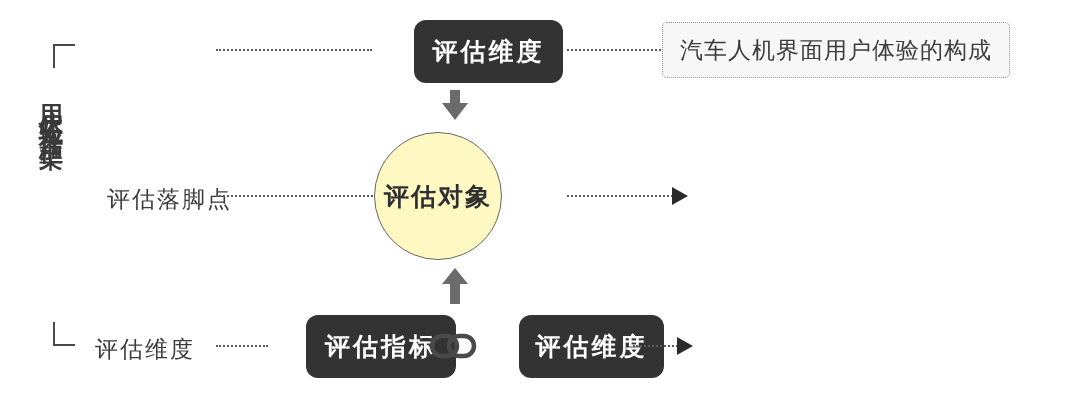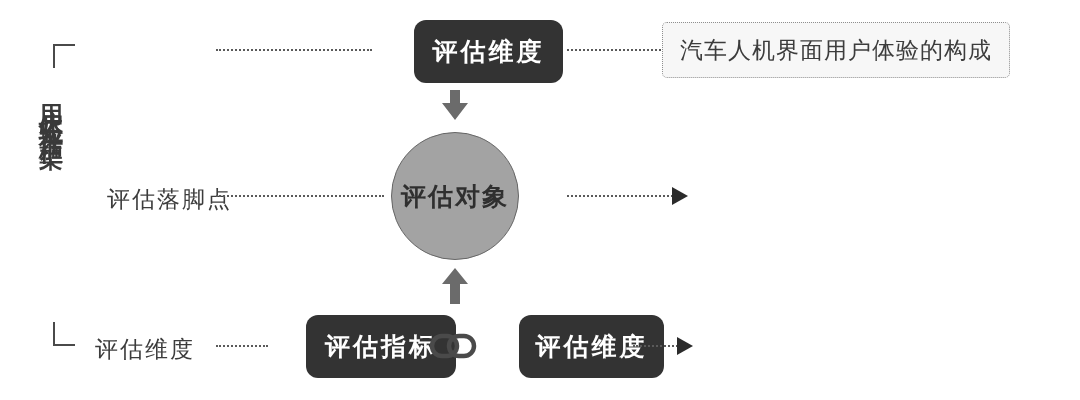--- a/index.html
+++ b/index.html
@@ -37,22 +37,22 @@
     border-left:16px solid #2b2b2b;
   }
   
   .dark-box {
     position:absolute; background:#333333; color:#ffffff;
     border-radius:12px; display:flex; align-items:center; justify-content:center;
     font-size:25px; font-weight:bold; letter-spacing:3px; white-space:nowrap;margin-left:36px;
   }
   
   .circle-node {
-    position:absolute; left:391px; top:132px; width:128px; height:128px;
-    border-radius:50%; border:1.5px solid #666666; background:#a3a3a3;
+    position:absolute; left:374px; top:132px; width:128px; height:128px;
+    border-radius:50%; border:1.5px solid #666666; background:#fef9c3;
     display:flex; align-items:center; justify-content:center;
     font-size:25px; font-weight:bold; letter-spacing:2px; color:#2f2f2f;
   }
   
   .dashed-box {
     position:absolute; left:662px; width:348px;
     background:#f7f7f7; border:1.5px dotted #8f8f8f; border-radius:5px;
     display:flex; align-items:center; justify-content:center;
     font-size:23px; letter-spacing:1px; color:#3c3c3c; white-space:nowrap;
   }

